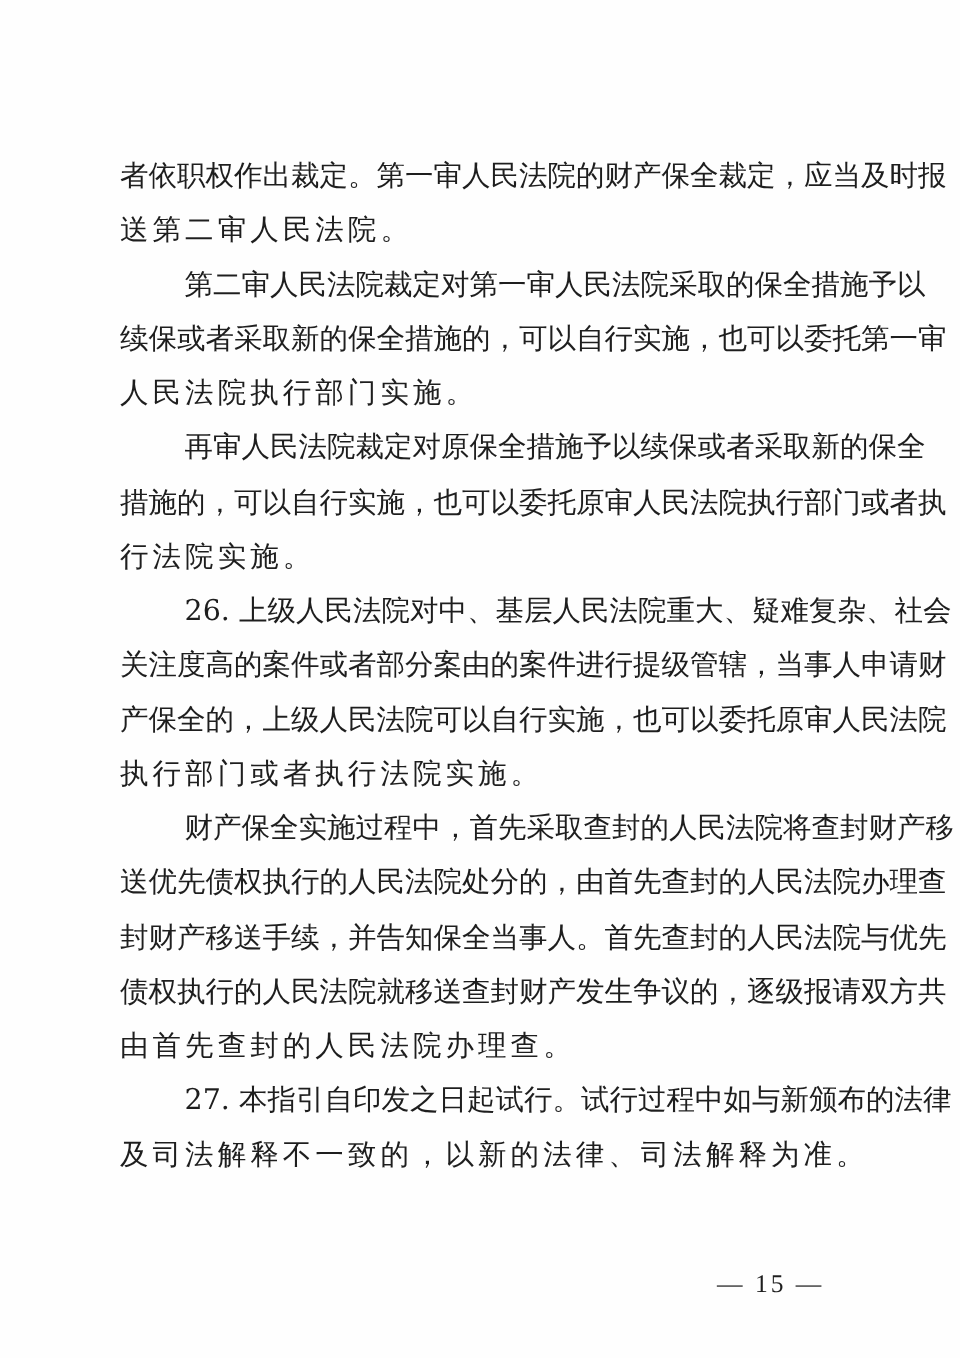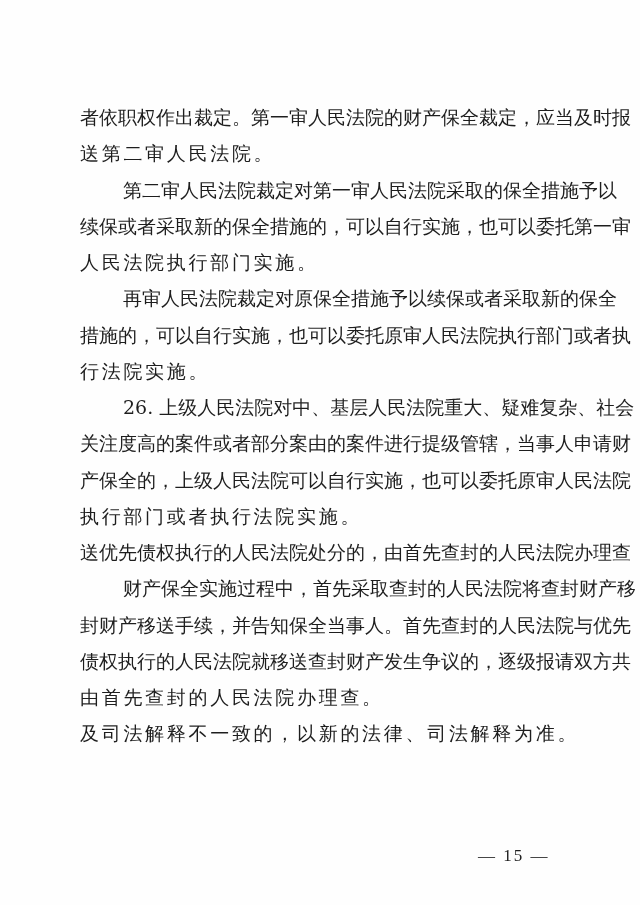--- a/index.html
+++ b/index.html
@@ -87,27 +87,28 @@
     </div>
 
     <div class="para">
       <span class="line indent">26. 上级人民法院对中、基层人民法院重大、疑难复杂、社会</span>
       <span class="line">关注度高的案件或者部分案由的案件进行提级管辖，当事人申请财</span>
       <span class="line">产保全的，上级人民法院可以自行实施，也可以委托原审人民法院</span>
       <span class="line last">执行部门或者执行法院实施。</span>
     </div>
 
     <div class="para">
+      <span class="line indent">财产保全实施过程中，首先采取查封的人民法院将查封财产移</span>
       <span class="line">送优先债权执行的人民法院处分的，由首先查封的人民法院办理查</span>
-      <span class="line indent">财产保全实施过程中，首先采取查封的人民法院将查封财产移</span>
       <span class="line">封财产移送手续，并告知保全当事人。首先查封的人民法院与优先</span>
       <span class="line">债权执行的人民法院就移送查封财产发生争议的，逐级报请双方共</span>
       <span class="line last">由首先查封的人民法院办理查。</span>
     </div>
 
     <div class="para">
+      <span class="line indent">27. 本指引自印发之日起试行。试行过程中如与新颁布的法律</span>
       <span class="line last">及司法解释不一致的，以新的法律、司法解释为准。</span>
     </div>
 
   </div>
 
   <div class="page-number">— 15 —</div>
 </div>
 
 </body></html>

